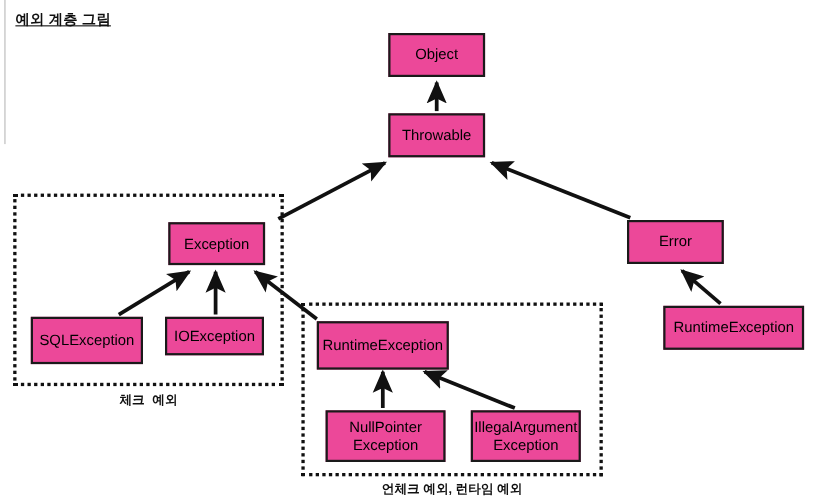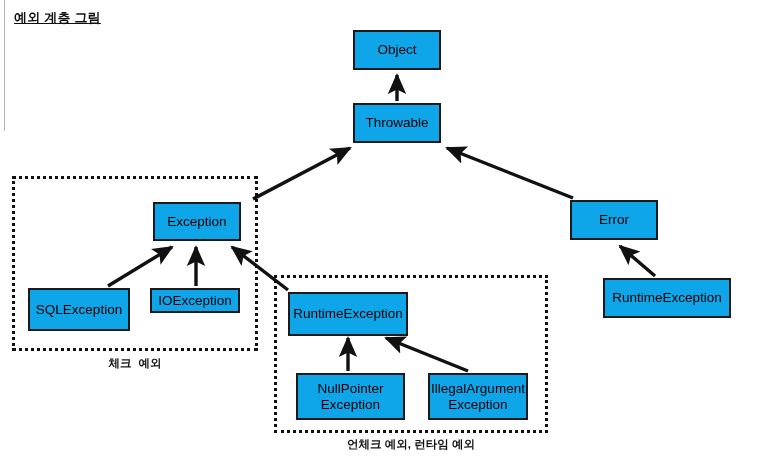--- a/index.html
+++ b/index.html
@@ -38,21 +38,21 @@
   #diagram {
     position: absolute;
     left: 0;
     top: 0;
     width: 764px;
     height: 458px;
   }
   .node {
     position: absolute;
     box-sizing: border-box;
-    background: #0ea5e9;
+    background: #ec4899;
     border: 2px solid #1a1a1a;
     display: flex;
     align-items: center;
     justify-content: center;
     text-align: center;
     font-size: 13.5px;
     line-height: 1.12;
     color: #000000;
     z-index: 3;
     white-space: pre-line;
@@ -127,21 +127,21 @@
   <div class="node" style="left:353px; top:30px; width:88px; height:40px;">Object</div>
 
   <div class="node" style="left:353px; top:103px; width:88px; height:40px;text-align:right;">Throwable</div>
 
   <div class="node" style="left:153px; top:202px; width:88px; height:39px;">Exception</div>
 
   <div class="node" style="left:28px; top:288px; width:102px; height:43px;">SQLException</div>
 
   <div class="node" style="left:570px; top:200px; width:88px; height:40px;">Error</div>
 
-  <div class="node" style="left:150px; top:288px; width:90px; height:25px;">IOException</div>
+  <div class="node" style="left:150px; top:288px; width:90px; height:35px;">IOException</div>
 
   <div class="node" style="left:288px; top:292px; width:120px; height:44px;">RuntimeException</div>
 
   <div class="node" style="left:603px; top:278px; width:128px; height:40px;">RuntimeException</div>
 
   <div class="node" style="left:296px; top:373px; width:109px; height:47px;">NullPointer
 Exception</div>
 
   <div class="node" style="left:428px; top:373px; width:100px; height:47px;text-align:center;">IllegalArgument
 Exception</div>

